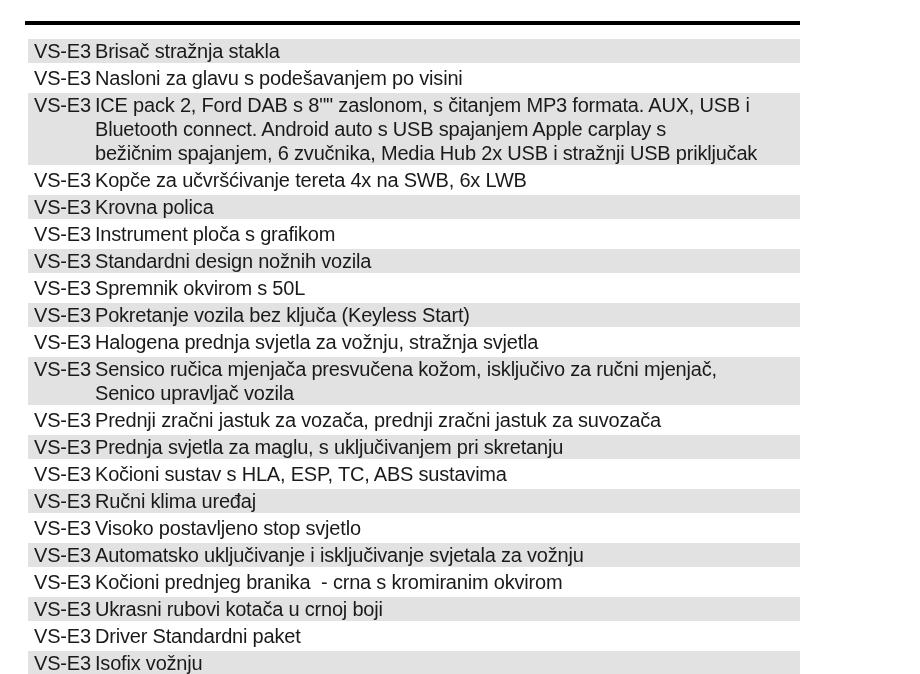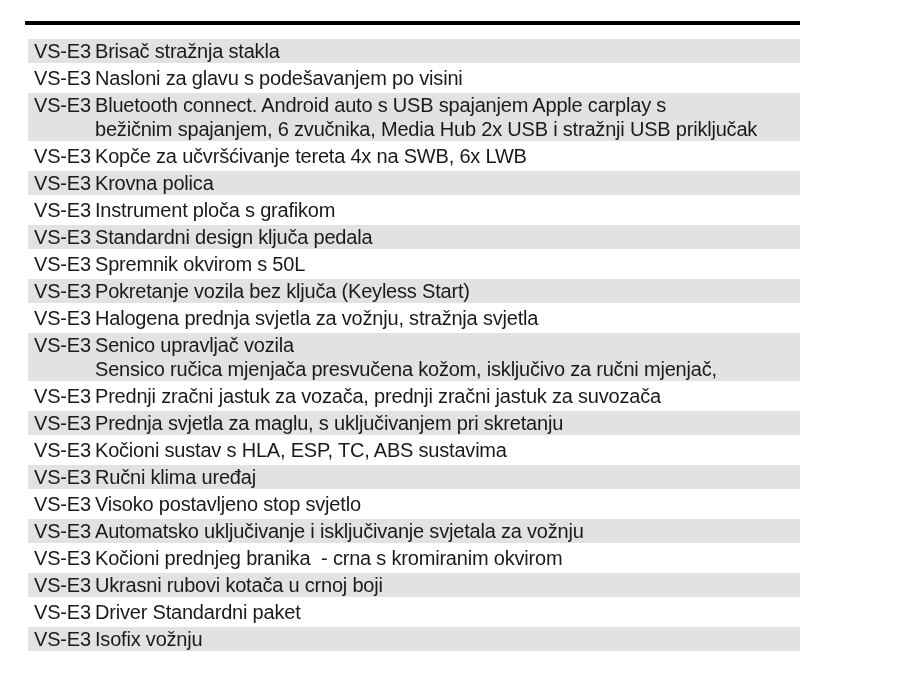--- a/index.html
+++ b/index.html
@@ -72,20 +72,21 @@
   <div class="row">
     <span class="code">VS-E3</span>
     <div class="desc">
           <div class="line">Nasloni za glavu s podešavanjem po visini</div>
         </div>
   </div>
 
   <div class="row shaded">
     <span class="code">VS-E3</span>
     <div class="desc">
+          <div class="line">ICE pack 2, Ford DAB s 8"" zaslonom, s čitanjem MP3 formata. AUX, USB i</div>
           <div class="line">Bluetooth connect. Android auto s USB spajanjem Apple carplay s</div>
           <div class="line">bežičnim spajanjem, 6 zvučnika, Media Hub 2x USB i stražnji USB priključak</div>
         </div>
   </div>
 
   <div class="row">
     <span class="code">VS-E3</span>
     <div class="desc">
           <div class="line">Kopče za učvršćivanje tereta 4x na SWB, 6x LWB</div>
         </div>
@@ -101,21 +102,21 @@
   <div class="row">
     <span class="code">VS-E3</span>
     <div class="desc">
           <div class="line">Instrument ploča s grafikom</div>
         </div>
   </div>
 
   <div class="row shaded">
     <span class="code">VS-E3</span>
     <div class="desc">
-          <div class="line">Standardni design ključa pedala</div>
+          <div class="line">Standardni design nožnih vozila</div>
         </div>
   </div>
 
   <div class="row">
     <span class="code">VS-E3</span>
     <div class="desc">
           <div class="line">Spremnik okvirom s 50L</div>
         </div>
   </div>
 
@@ -129,22 +130,22 @@
   <div class="row">
     <span class="code">VS-E3</span>
     <div class="desc">
           <div class="line">Halogena prednja svjetla za vožnju, stražnja svjetla</div>
         </div>
   </div>
 
   <div class="row shaded">
     <span class="code">VS-E3</span>
     <div class="desc">
+          <div class="line">Sensico ručica mjenjača presvučena kožom, isključivo za ručni mjenjač,</div>
           <div class="line">Senico upravljač vozila</div>
-          <div class="line">Sensico ručica mjenjača presvučena kožom, isključivo za ručni mjenjač,</div>
         </div>
   </div>
 
   <div class="row">
     <span class="code">VS-E3</span>
     <div class="desc">
           <div class="line">Prednji zračni jastuk za vozača, prednji zračni jastuk za suvozača</div>
         </div>
   </div>
 

